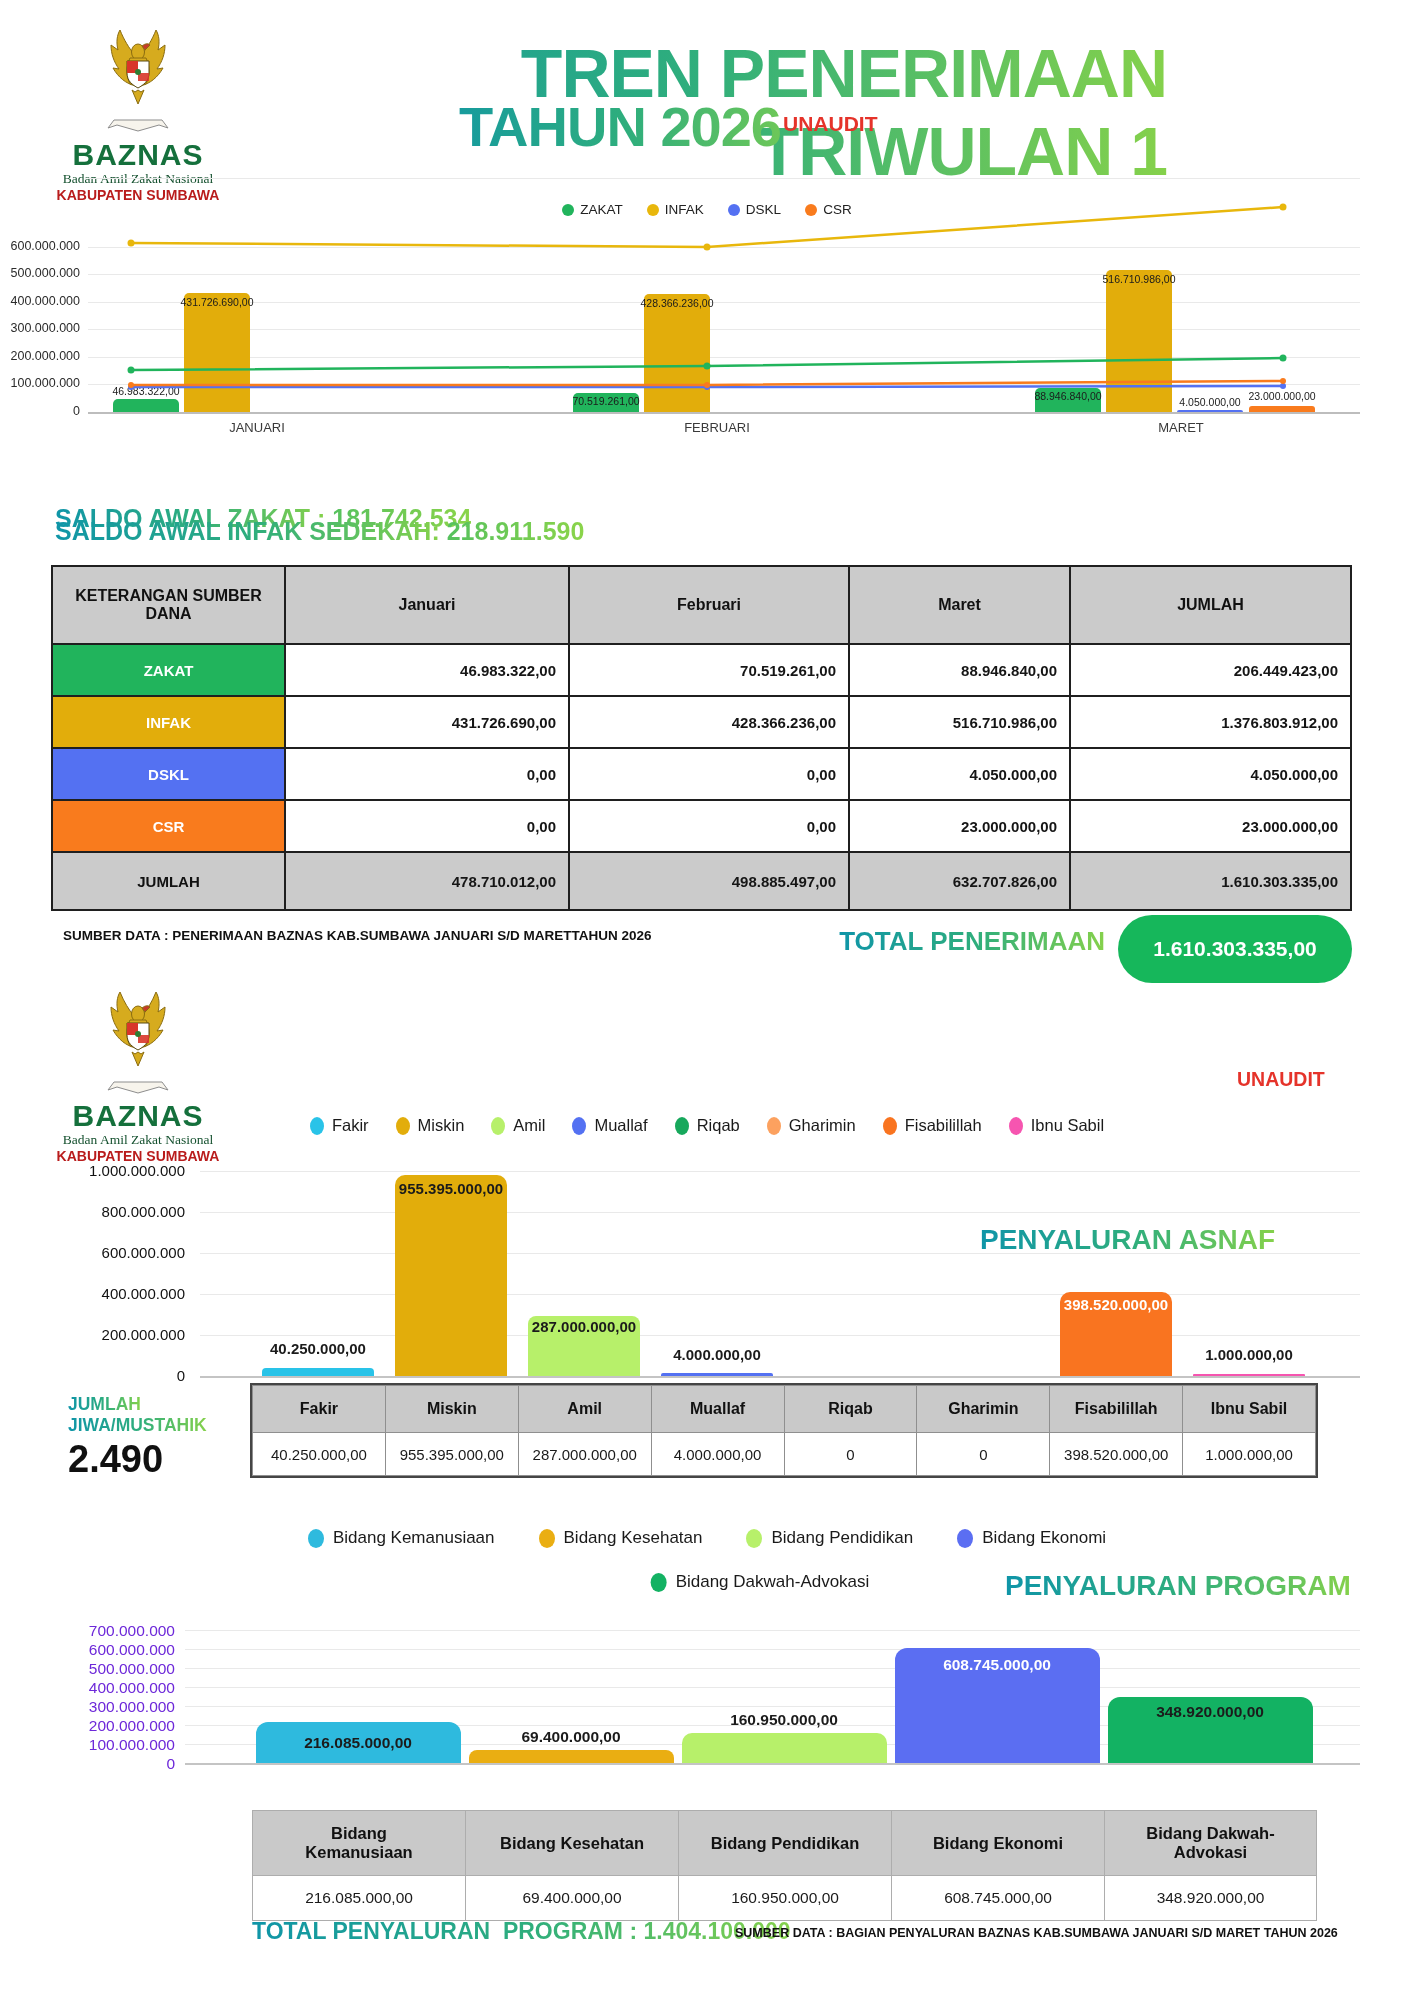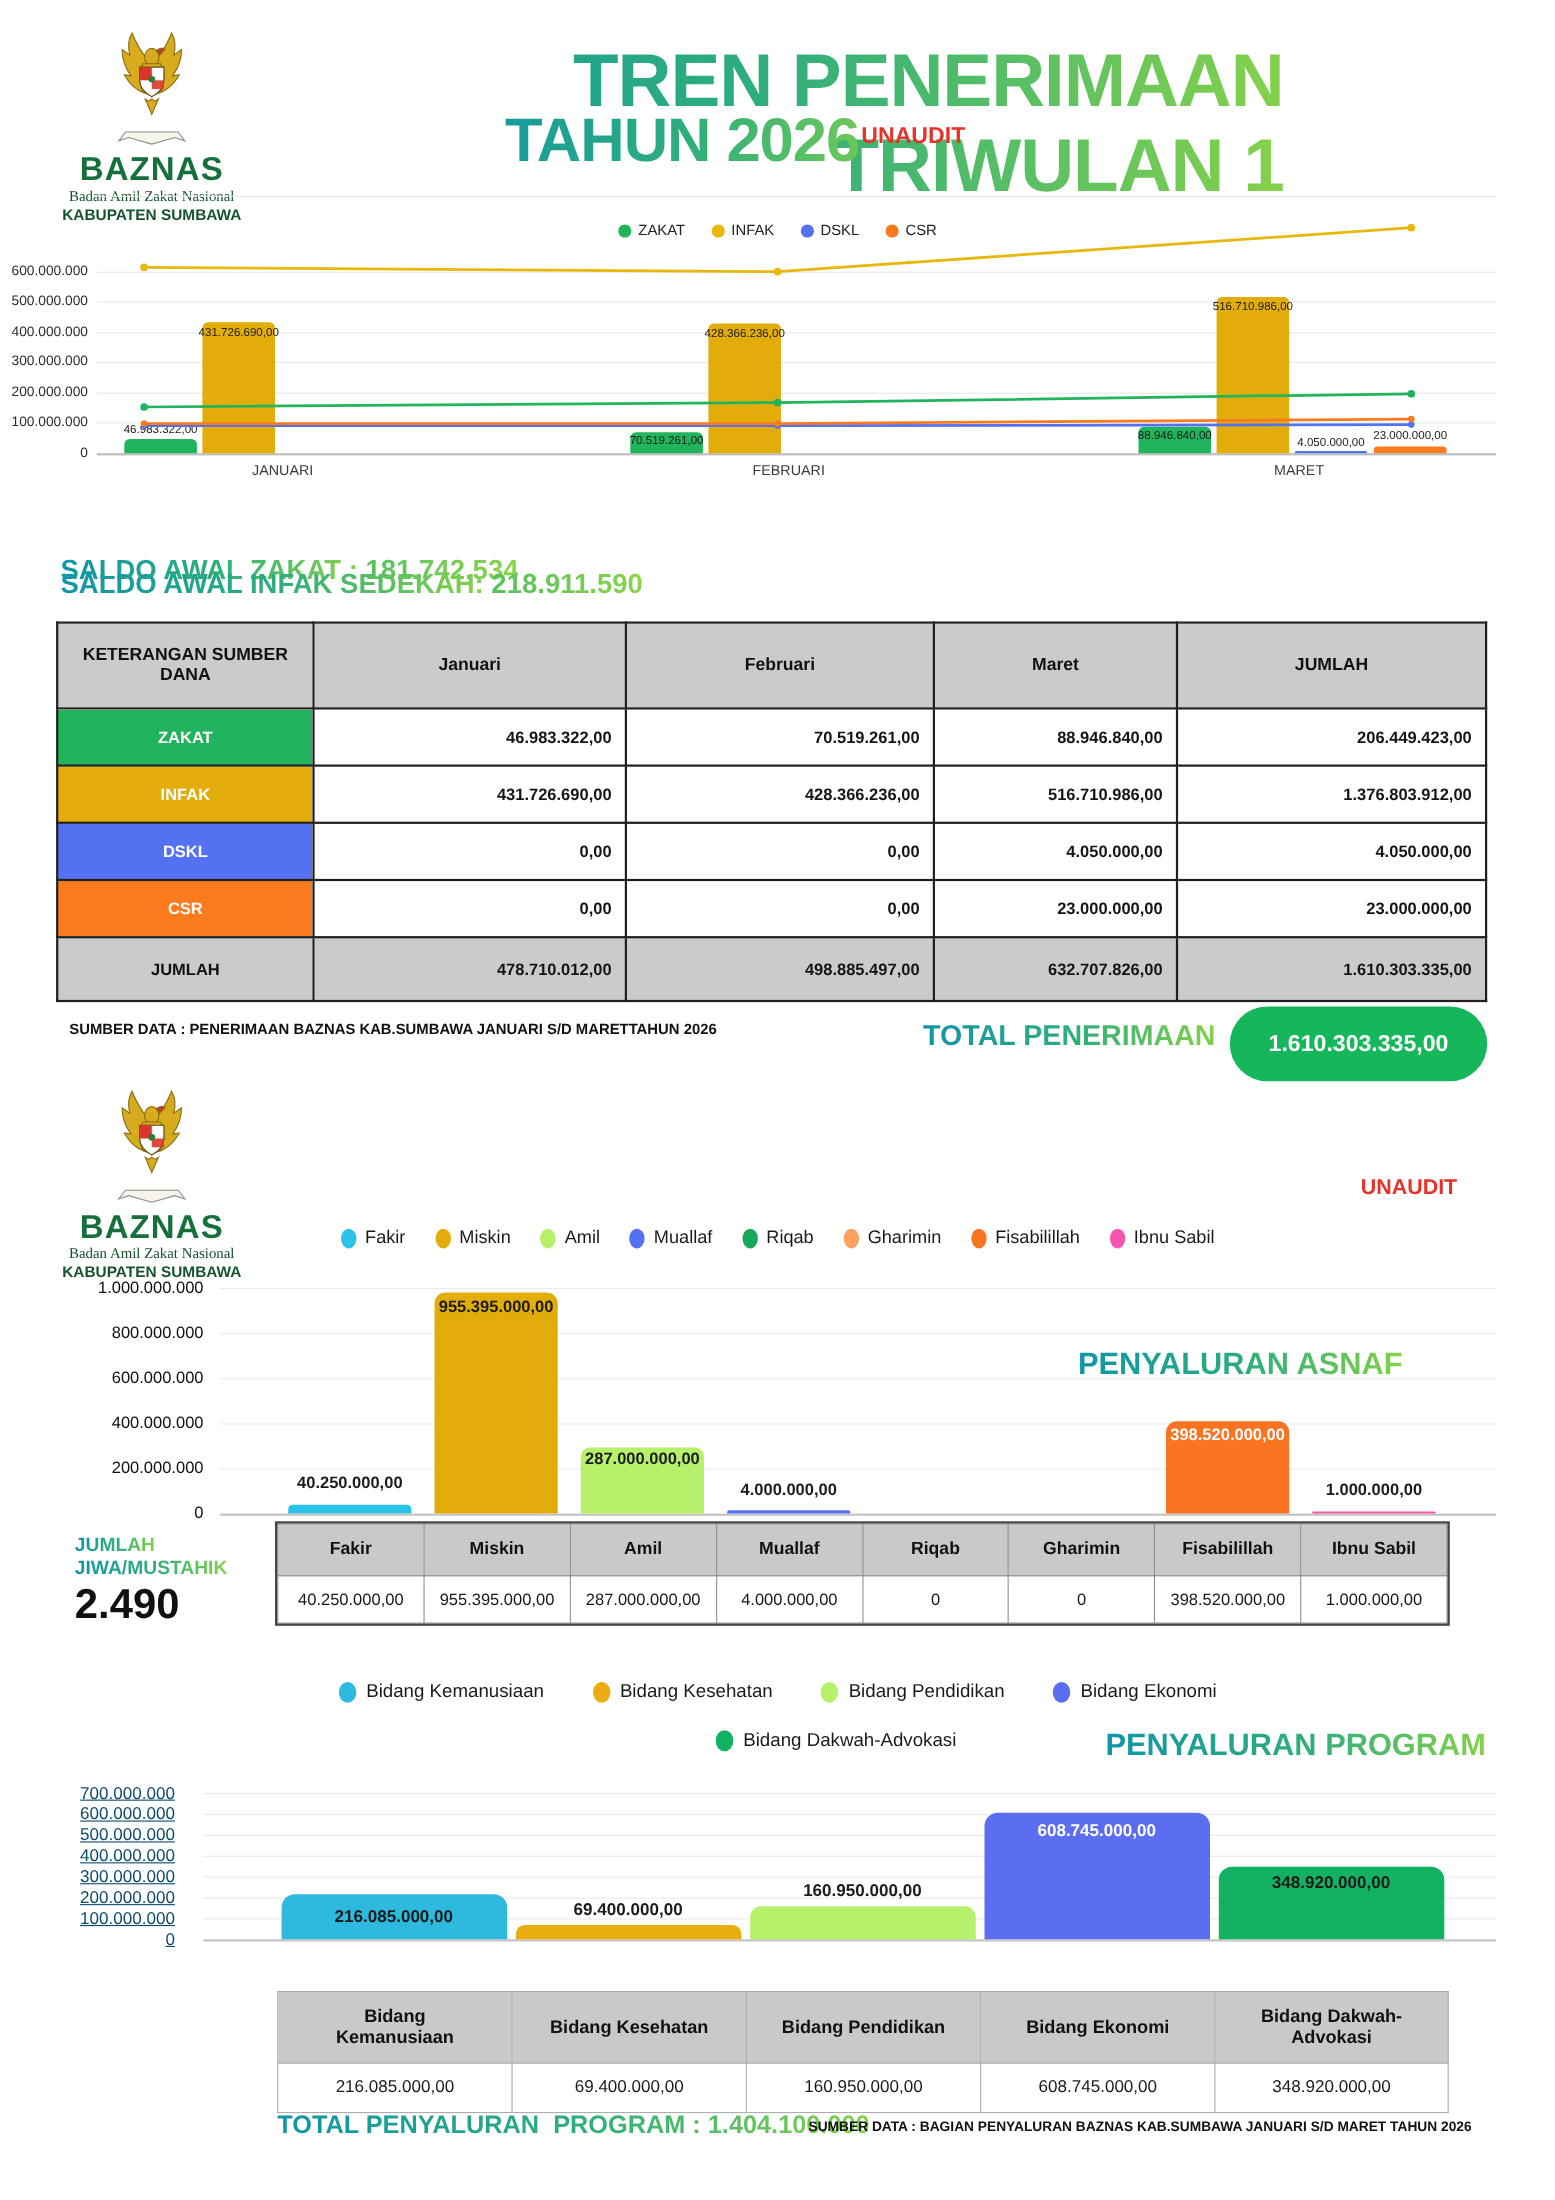--- a/index.html
+++ b/index.html
@@ -6,35 +6,35 @@
   #page{position:relative;width:1414px;height:2000px;background:#fff;overflow:hidden;}
   .abs{position:absolute;}
   .grad{background:linear-gradient(90deg,#0f95a8 0%,#2fae7c 52%,#85d14b 100%);
         -webkit-background-clip:text;background-clip:text;color:transparent;display:inline-block;}
   .red{color:#e5332a;font-weight:800;}
   .gline{position:absolute;height:1px;background:#e9e9e9;}
   .axisline{position:absolute;height:2px;background:#bdbdbd;}
   .ytick{position:absolute;text-align:right;color:#2b2b2b;white-space:nowrap;}
   .c1y{left:0;width:80px;font-size:12.5px;}
   .c2y{left:60px;width:125px;font-size:15px;color:#111;}
-  .c3y{left:24px;width:135px;font-size:15.5px;color:#0c4a6e;line-height:17px;text-decoration:underline;}
+  .c3y{left:40px;width:135px;font-size:15.5px;color:#6d28d9;line-height:17px;}
   .bar{position:absolute;}
   .r5{border-radius:5px 5px 0 0;}
   .blabel{position:absolute;transform:translateX(-50%);white-space:nowrap;color:#1b1b1b;}
   .bl1{font-size:10.5px;font-weight:500;}
   .bl2{font-size:15px;font-weight:600;}
   .bl3{font-size:15.5px;font-weight:600;}
   .month{position:absolute;transform:translateX(-50%);font-size:13px;color:#3a3a3a;font-weight:500;}
   .lgdrow{position:absolute;left:0;width:1414px;display:flex;justify-content:center;align-items:center;}
   .lgd{display:flex;align-items:center;}
   .dot{display:inline-block;border-radius:50%;}
   .brand{position:absolute;width:200px;text-align:center;}
   .brand .bname{font-size:30px;font-weight:800;color:#15703c;letter-spacing:1px;line-height:30px;}
   .brand .bsub{font-family:"Liberation Serif",serif;font-size:13.5px;color:#14502e;line-height:17px;}
-  .brand .breg{font-size:14px;font-weight:700;color:#14532d;line-height:17px;}
+  .brand .breg{font-size:14px;font-weight:700;color:#b91c1c;line-height:17px;}
   table{border-collapse:collapse;table-layout:fixed;}
   .t1{position:absolute;left:51px;top:565px;width:1299px;}
   .t1 th,.t1 td{border:2px solid #1f1f1f;overflow:hidden;}
   .t1 thead th{background:#cbcbcb;font-size:16px;font-weight:700;color:#111;height:74px;text-align:center;}
   .t1 .num{text-align:right;padding-right:12px;font-size:15px;font-weight:600;color:#151515;}
   .t1 .rowlbl{color:#fff;font-weight:700;font-size:15px;text-align:center;}
   .t1 tbody tr{height:52px;}
   .t1 .totrow{height:58px;}
   .t1 .totrow td{background:#cbcbcb;font-weight:700;}
   .t1 .totrow .tlabel{color:#111;font-weight:700;font-size:15px;text-align:center;}

